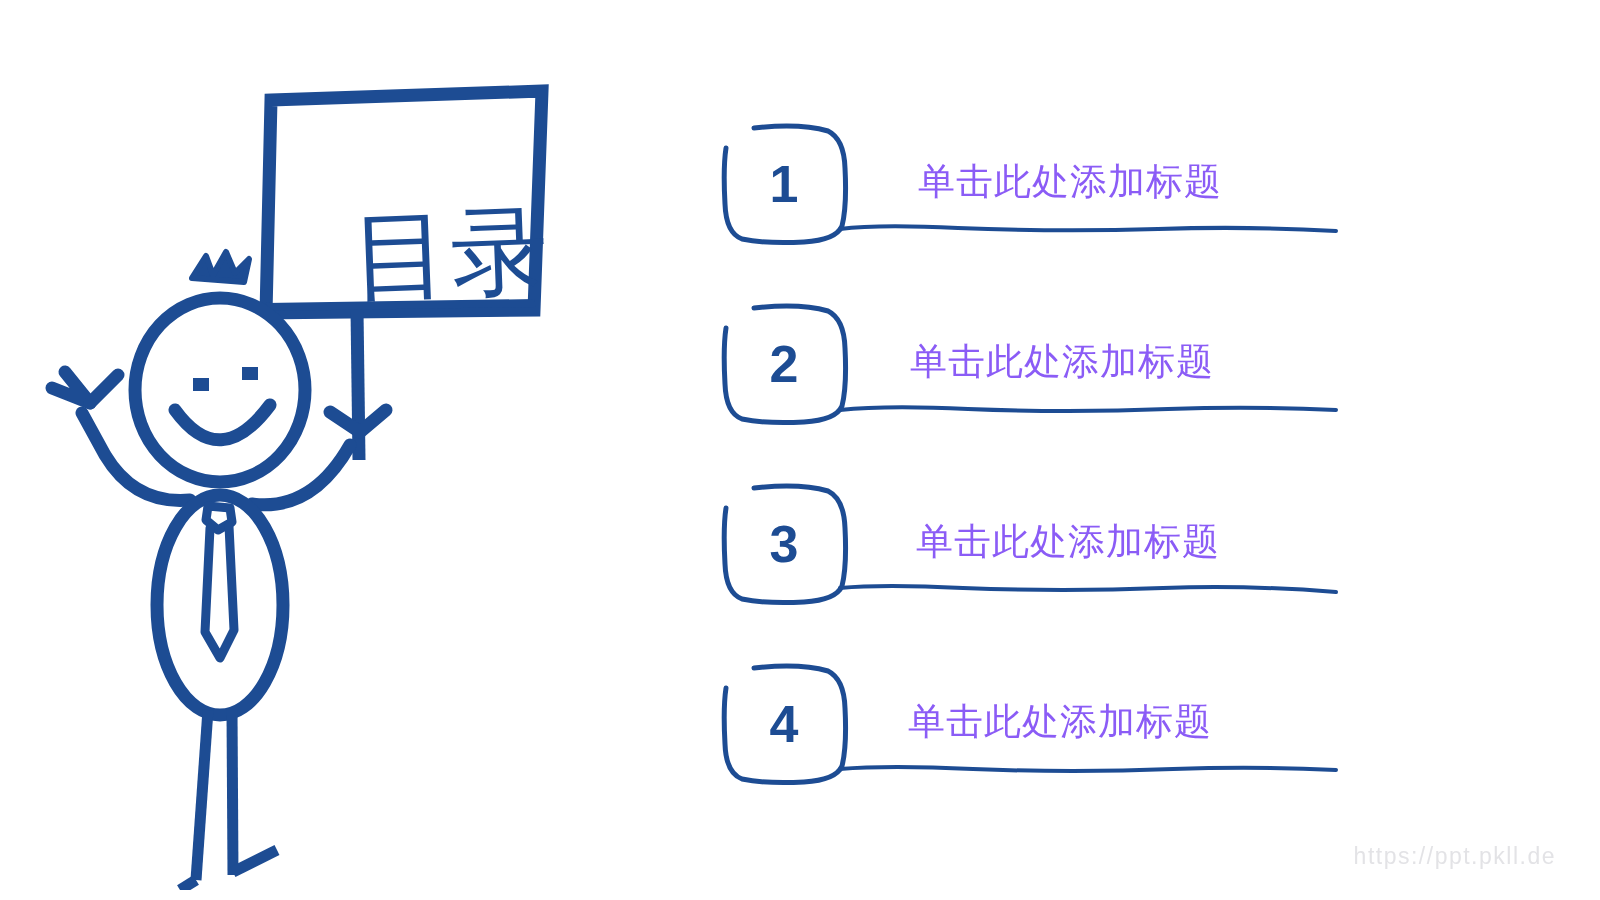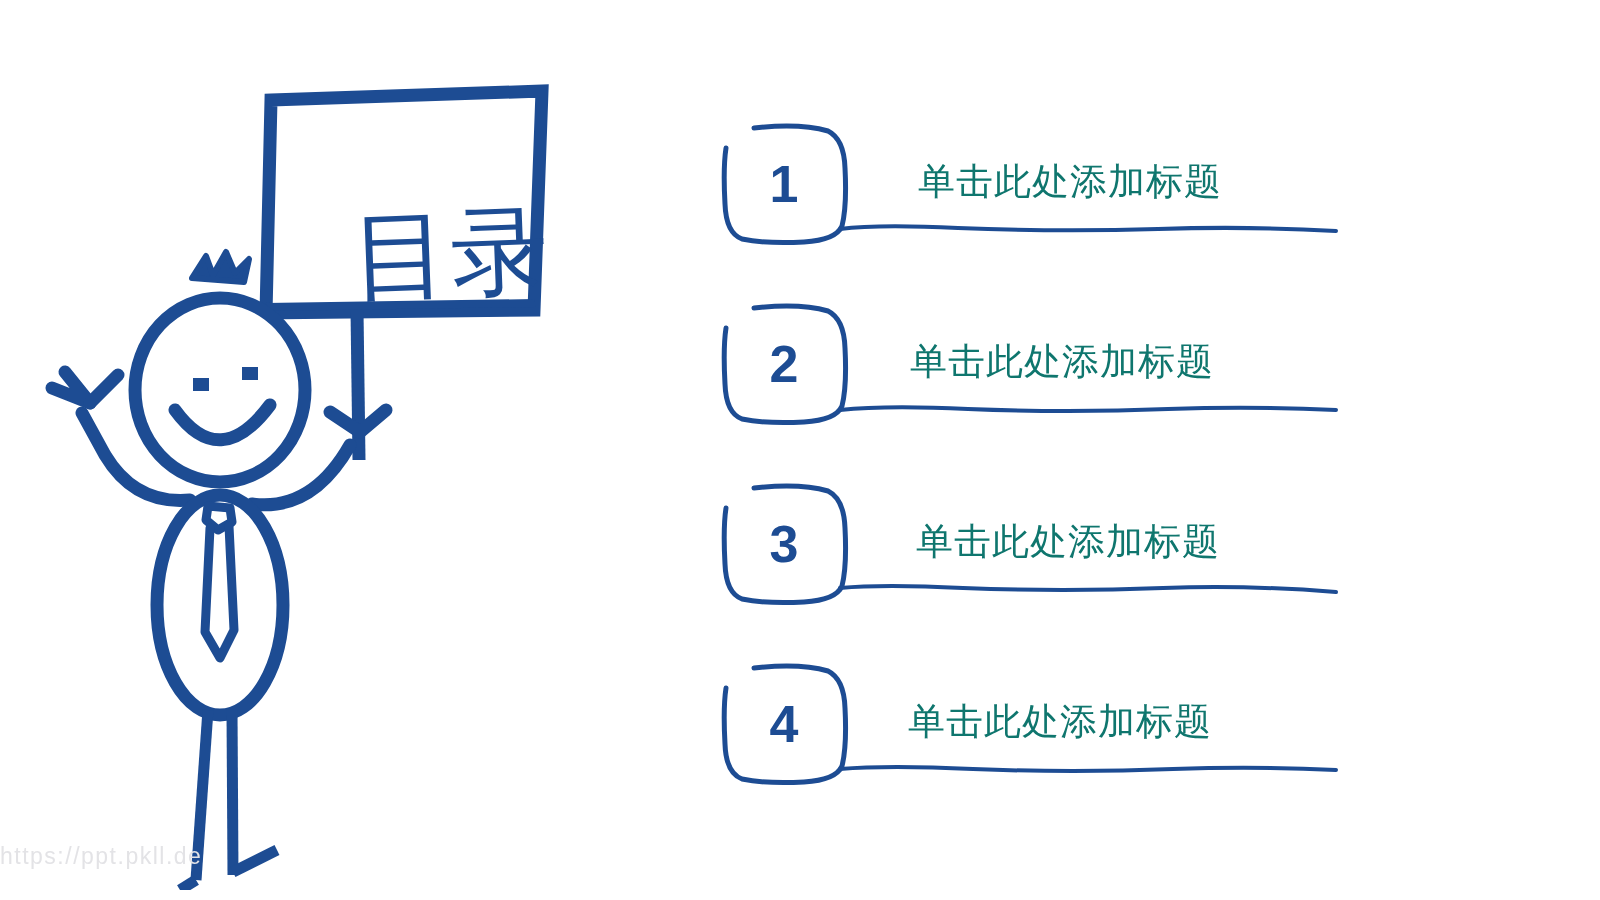--- a/index.html
+++ b/index.html
@@ -95,21 +95,21 @@
     font-weight: 700;
     letter-spacing: 0;
     pointer-events: none;
   }
 
   .item-title {
     position: absolute;
     left: 155px;
     top: 36px;
     width: 490px;
-    color: #0f766e;
+    color: #8b5cf6;
     font-family: "Liberation Sans", "DejaVu Sans", sans-serif;
     font-size: 37px;
     line-height: 48px;
     font-weight: 400;
     letter-spacing: 1px;
     white-space: nowrap;
   }
   .agenda-item[data-idx="0"] .item-title { left: 218px; }
   .agenda-item[data-idx="1"] .item-title { left: 210px; }
   .agenda-item[data-idx="2"] .item-title { left: 216px; }
@@ -123,21 +123,21 @@
     height: 18px;
   }
   .item-rule svg { display: block; }
 
   
   #watermark {
     position: absolute;
     left: 0;
     top: 843px;
     width: 1556px;
-    text-align: left;
+    text-align: right;
     color: #e3e3e6;
     font-family: "Liberation Sans", "DejaVu Sans", sans-serif;
     font-size: 23px;
     letter-spacing: 1.5px;
     user-select: none;
   }
 </style>
 </head>
 <body>
 

